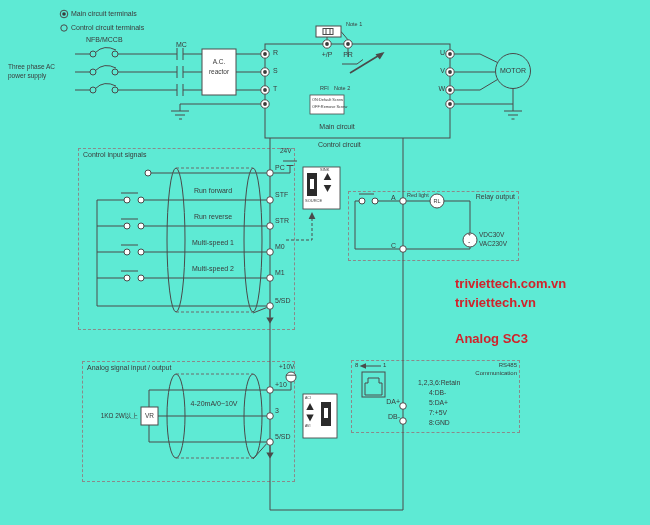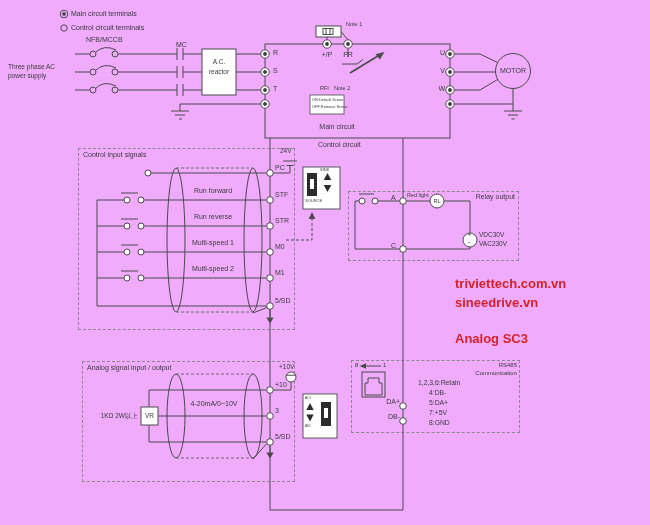--- a/index.html
+++ b/index.html
@@ -1,16 +1,16 @@
 <!DOCTYPE html>
 <html><head>
 <meta charset="utf-8">
 <style>
   html,body{margin:0;padding:0;background:#fff;}
-  #stage{position:relative;width:650px;height:525px;background:#f0abfc;overflow:hidden;
+  #stage{position:relative;width:650px;height:525px;background:#5eead4;overflow:hidden;
          font-family:"Liberation Sans",sans-serif;color:#3a3a3a;}
   #stage svg{position:absolute;left:0;top:0;}
   .lbl{position:absolute;white-space:nowrap;color:#3a3a3a;line-height:1.15;}
   .c{text-align:center;}
   .r{text-align:right;}
   .dash{position:absolute;border:1px dashed #8a8a8a;box-sizing:border-box;}
   .wm{position:absolute;font-weight:bold;font-size:13px;white-space:nowrap;}
 </style>
 </head>
 <body>
@@ -281,16 +281,16 @@
   <div class="lbl" style="left:383px;top:362px;font-size:6px;">1</div>
   <div class="lbl r" style="left:383px;top:398px;width:17px;font-size:7px;">DA+</div>
   <div class="lbl r" style="left:383px;top:413px;width:17px;font-size:7px;">DB-</div>
   <div class="lbl" style="left:418px;top:379px;font-size:6.8px;">1,2,3,6:Retain</div>
   <div class="lbl" style="left:429px;top:389px;font-size:6.8px;">4:DB-</div>
   <div class="lbl" style="left:429px;top:399px;font-size:6.8px;">5:DA+</div>
   <div class="lbl" style="left:429px;top:409px;font-size:6.8px;">7:+5V</div>
   <div class="lbl" style="left:429px;top:419px;font-size:6.8px;">8:GND</div>
 
   <div class="wm" style="left: 455px; top: 276px; color: rgb(208, 35, 43);">triviettech.com.vn</div>
-  <div class="wm" style="left: 455px; top: 295px; color: rgb(208, 35, 43);">sineedrive.vn</div>
+  <div class="wm" style="left: 455px; top: 295px; color: rgb(208, 35, 43);">triviettech.vn</div>
   <div class="wm" style="left: 455px; top: 331px; color: rgb(208, 35, 43);">Analog SC3</div>
 
 </div>
 
 </body></html>

